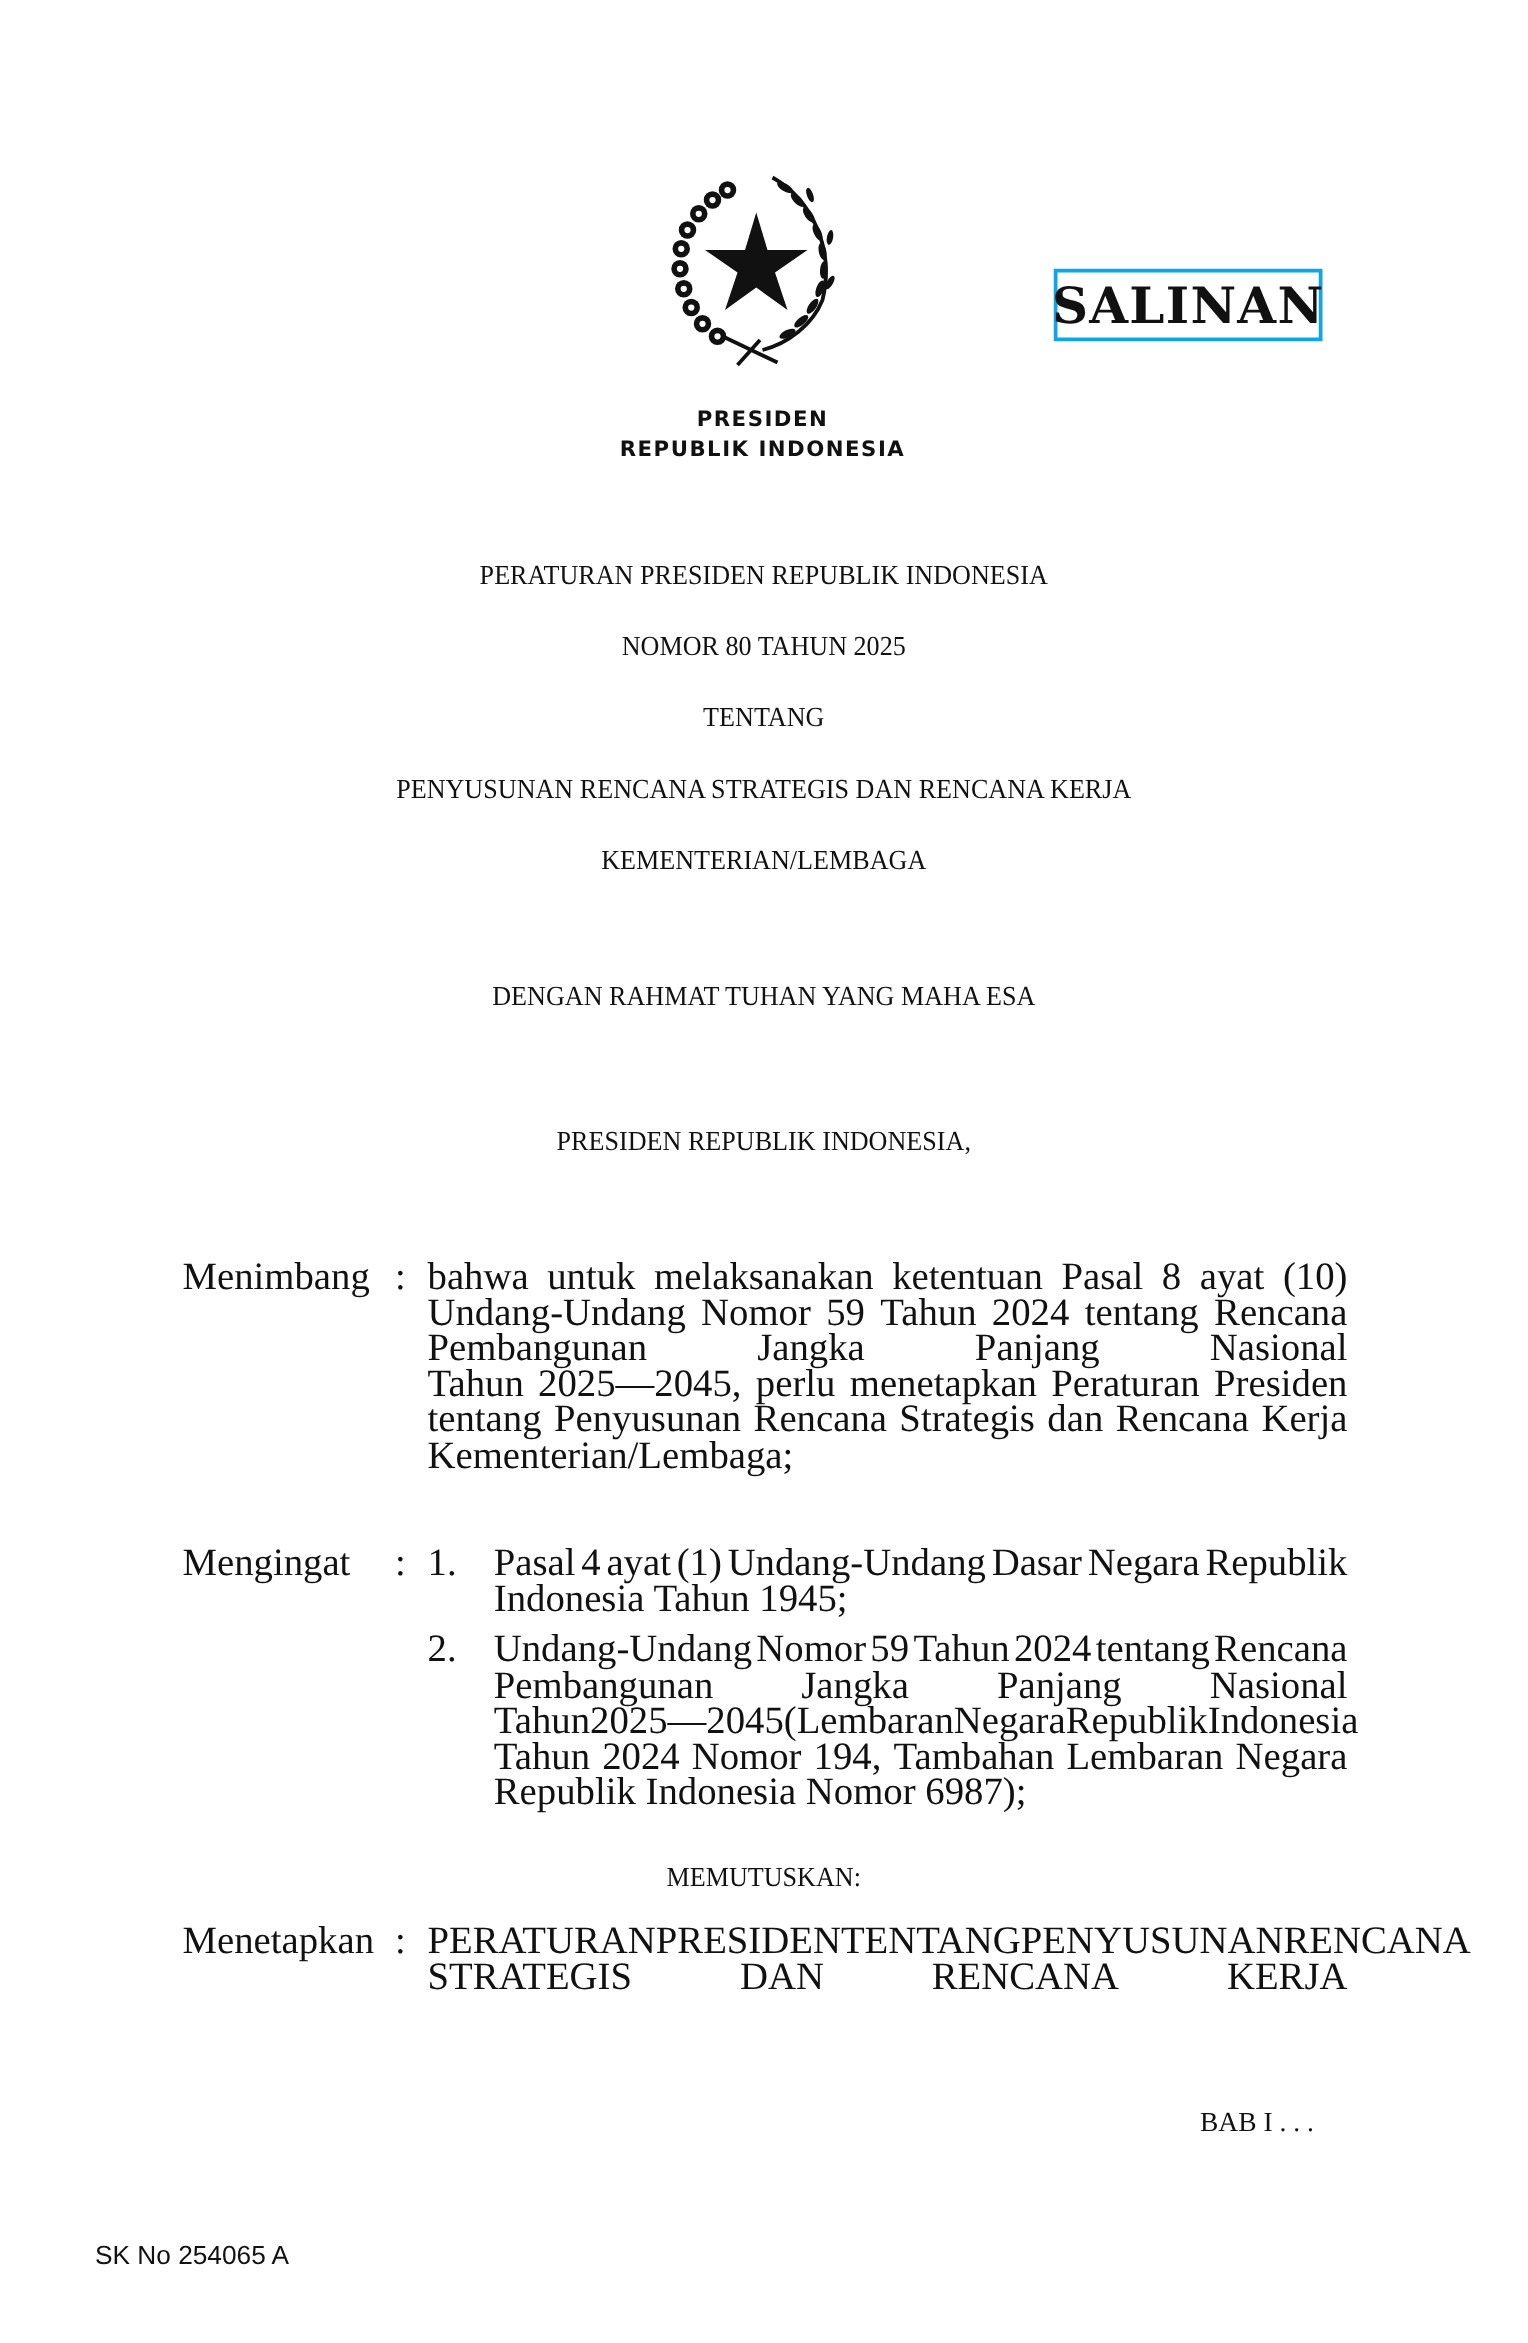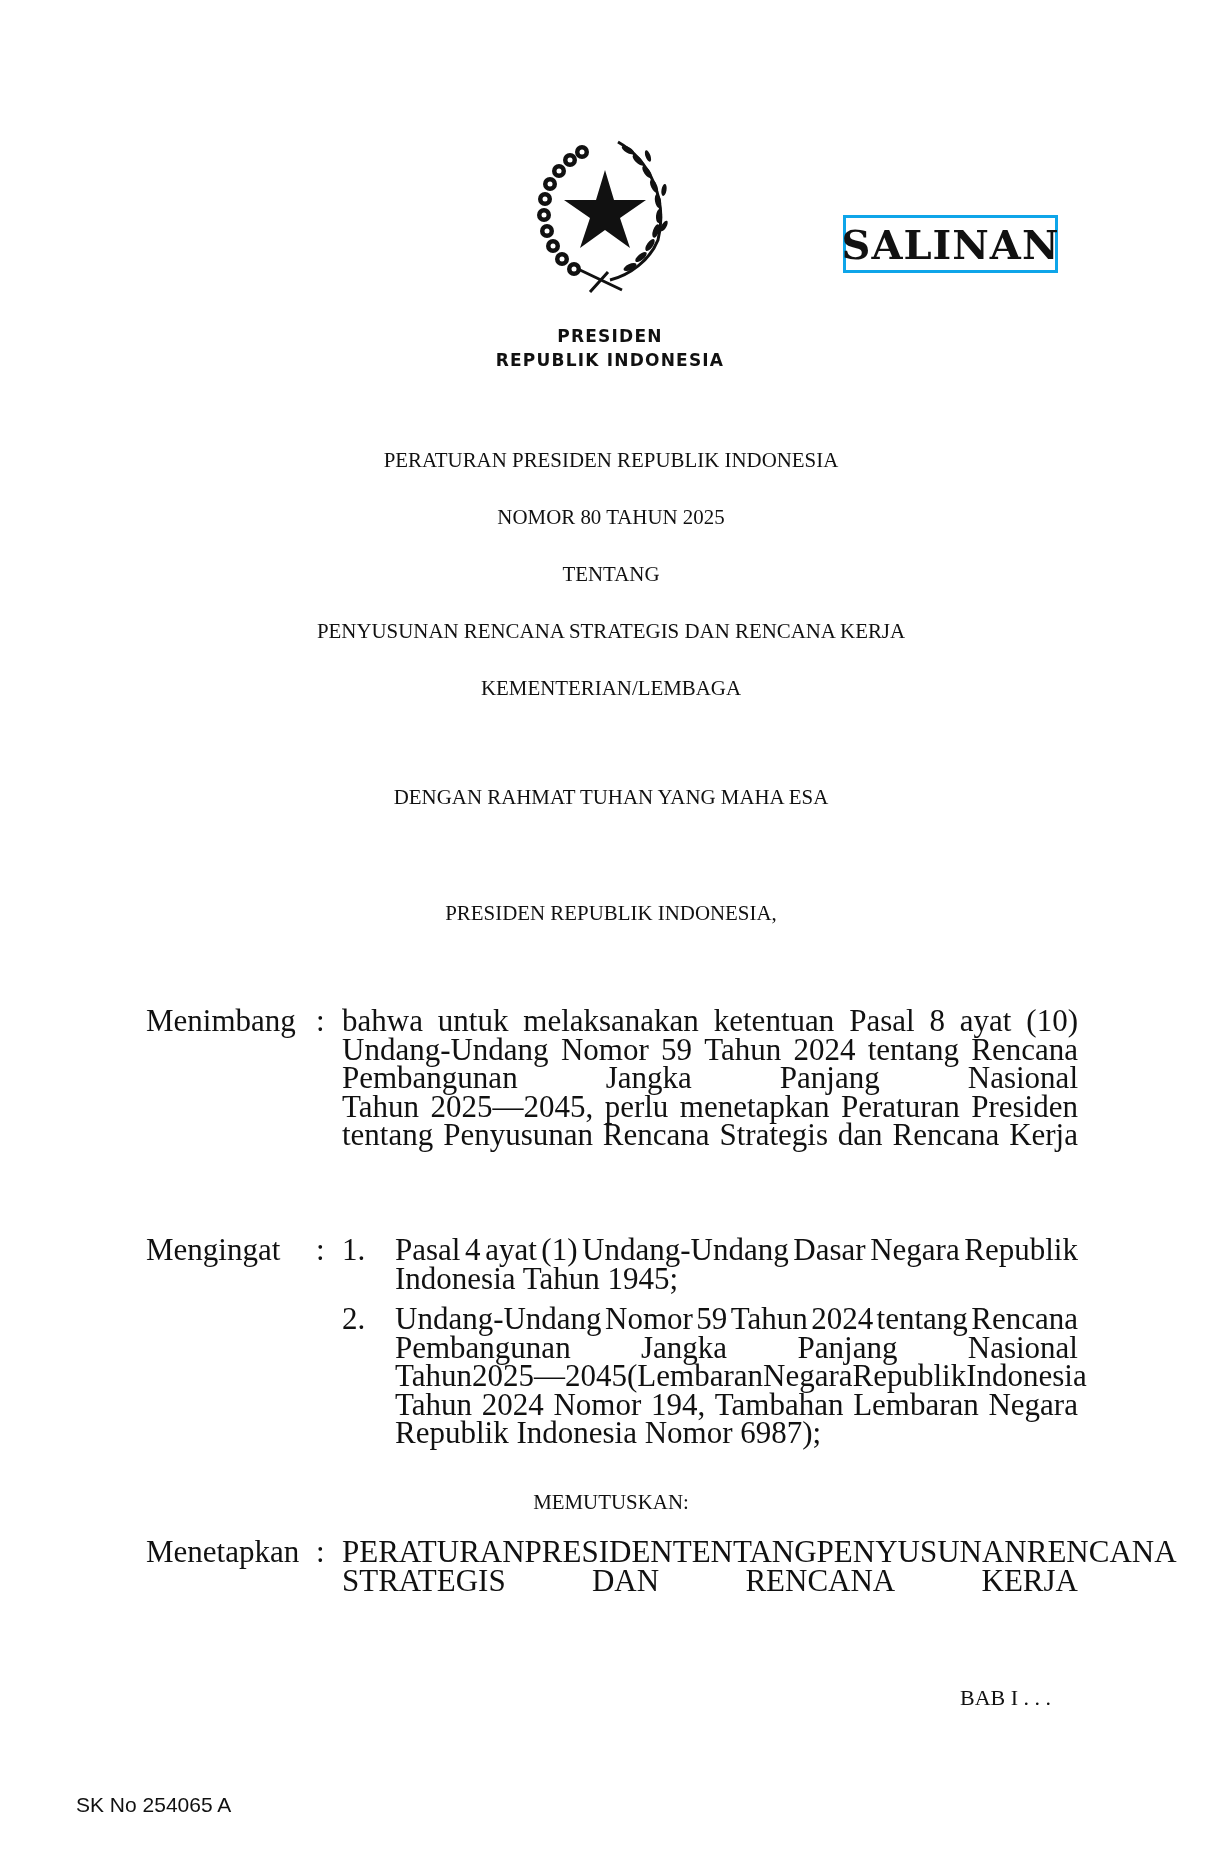--- a/index.html
+++ b/index.html
@@ -258,20 +258,21 @@
         </span>
       <span class="jline" style="display: flex; justify-content: space-between;">
           <span>tentang</span>
           <span>Penyusunan</span>
           <span>Rencana</span>
           <span>Strategis</span>
           <span>dan</span>
           <span>Rencana</span>
           <span>Kerja</span>
         </span>
+      <span class="jline last">Kementerian/Lembaga;</span>
     </div>
   </div>
 
   <div class="section" style="top:1236px; height:200px;">
     <div class="label">Mengingat</div>
     <div class="colon">:</div>
 
     <div class="list-item" style="top:0;">
       <div class="list-num">1.</div>
       <div class="list-text">

